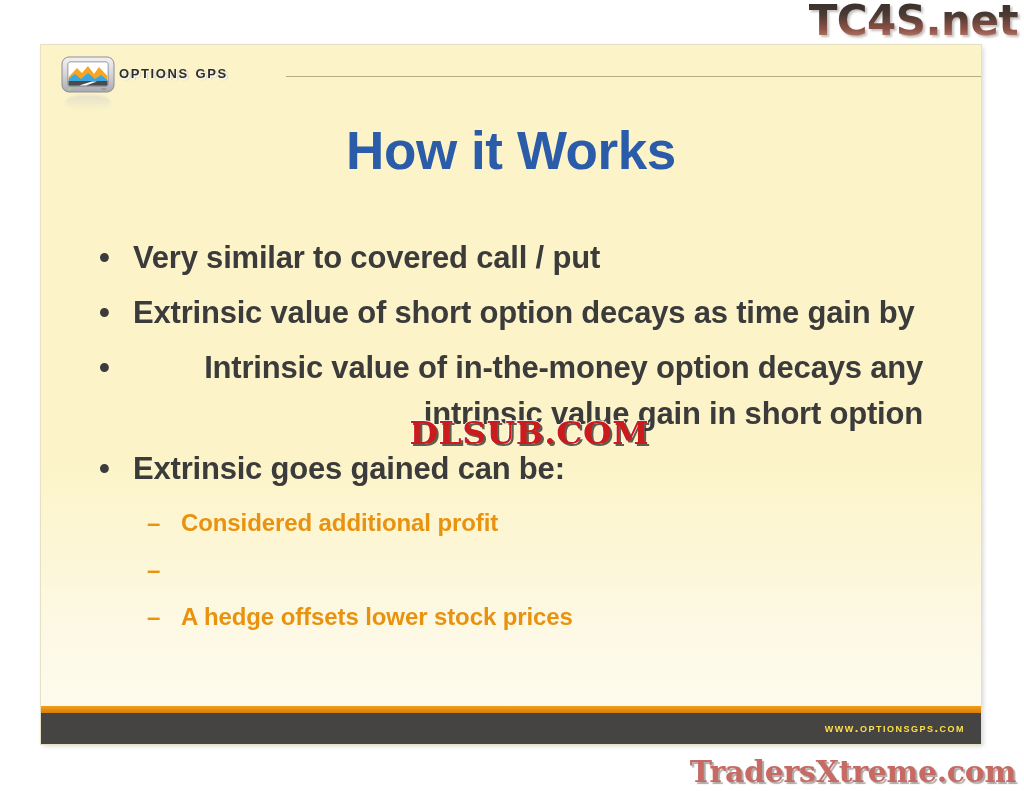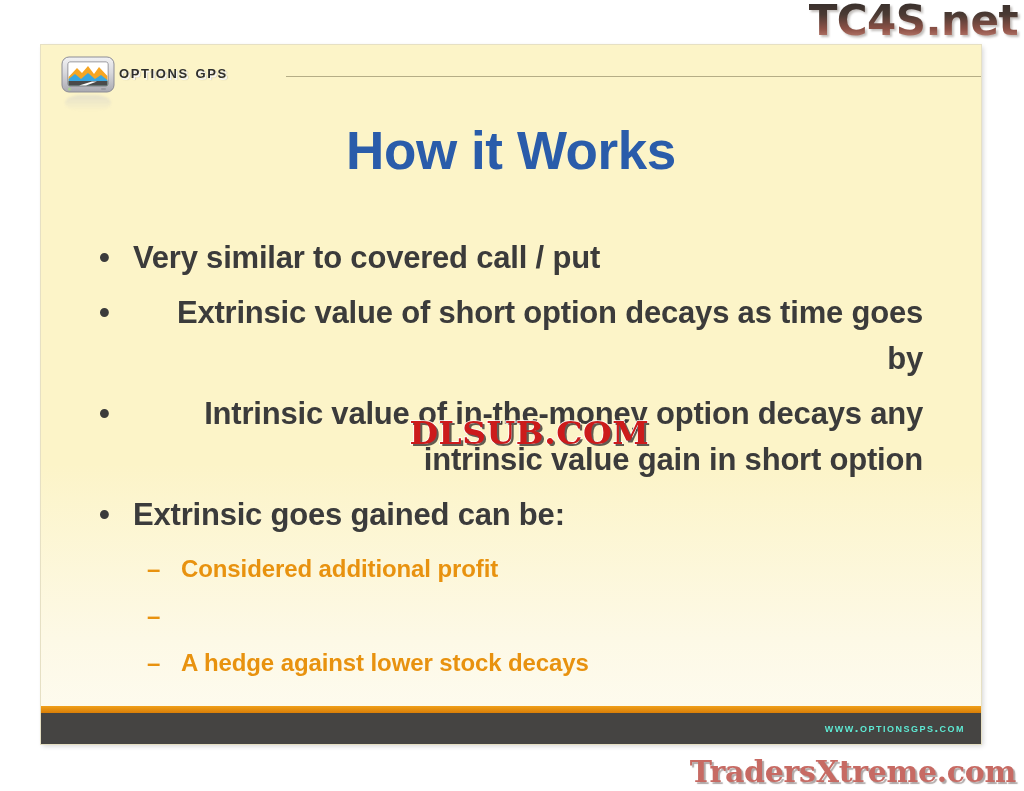--- a/index.html
+++ b/index.html
@@ -160,21 +160,21 @@
     height: 31px;
     background: #454442;
   }
   #footer-url {
     position: absolute;
     right: 16px;
     top: 7px;
     font-size: 13px;
     font-weight: bold;
     letter-spacing: 1.5px;
-    color: #5eead4;
+    color: #fde047;
     font-variant: small-caps;
     text-transform: lowercase;
     white-space: nowrap;
   }
 
   
   #wm-tc4s {
     position: absolute;
     right: 6px;
     top: -4px;
@@ -259,21 +259,21 @@
 
   <div id="bullet-list">
 
     <div class="bullet-row">
       <span class="bullet-marker">•</span>
       <span class="bullet-text">Very similar to covered call / put</span>
     </div>
 
     <div class="bullet-row">
       <span class="bullet-marker">•</span>
-      <span class="bullet-text">Extrinsic value of short option decays as time goes by</span>
+      <span class="bullet-text">Extrinsic value of short option decays as time gain by</span>
     </div>
 
     <div class="bullet-row">
       <span class="bullet-marker">•</span>
       <span class="bullet-text">Intrinsic value of in-the-money option decays any intrinsic value gain in short option</span>
     </div>
 
     <div class="bullet-row">
       <span class="bullet-marker">•</span>
       <span class="bullet-text">Extrinsic goes gained can be:</span>
@@ -283,21 +283,21 @@
       <span class="sub-marker">–</span>
       <span class="sub-text">Considered additional profit</span>
     </div>
 
     <div class="sub-row">
       <span class="sub-marker">–</span>
     </div>
 
     <div class="sub-row">
       <span class="sub-marker">–</span>
-      <span class="sub-text">A hedge against lower stock decays</span>
+      <span class="sub-text">A hedge offsets lower stock prices</span>
     </div>
 
   </div>
 
   <div id="wm-dlsub">DLSUB.COM</div>
 
   <div id="footer-orange"></div>
   <div id="footer-bar">
     <div id="footer-url">www.OptionsGPS.com</div>
   </div>

